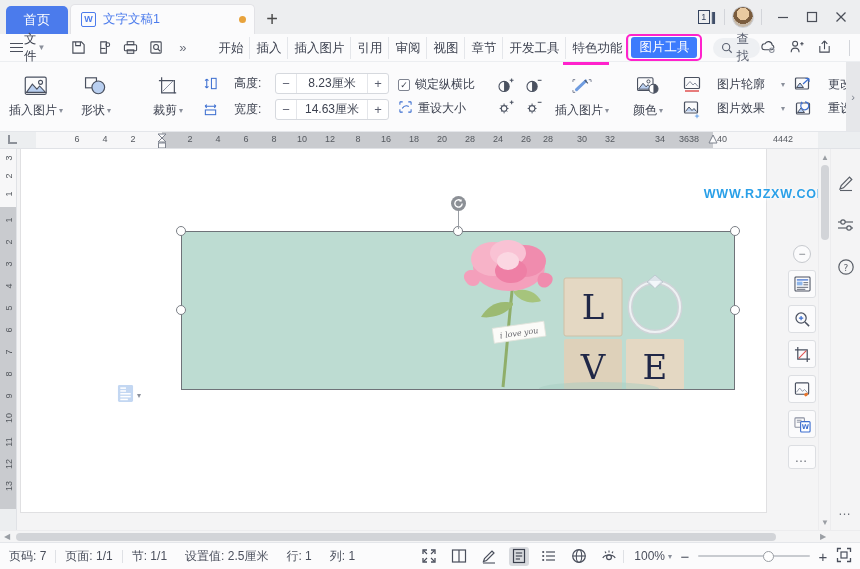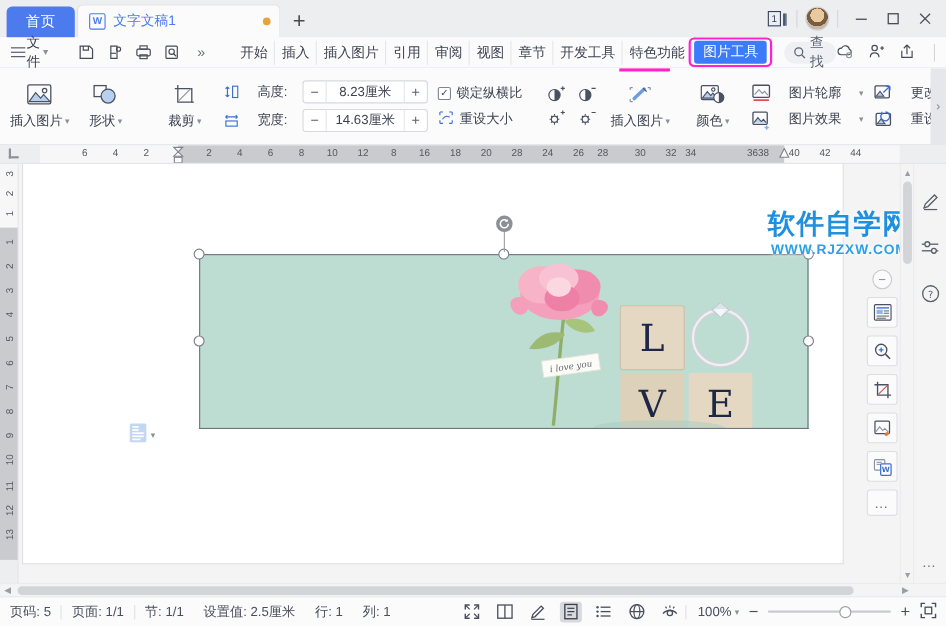--- a/index.html
+++ b/index.html
@@ -631,25 +631,25 @@
       <span class="hr-tick" style="left:322px">8</span>
       <span class="hr-tick" style="left:350px">16</span>
       <span class="hr-tick" style="left:378px">18</span>
       <span class="hr-tick" style="left:406px">20</span>
       <span class="hr-tick" style="left:434px">28</span>
       <span class="hr-tick" style="left:462px">24</span>
       <span class="hr-tick" style="left:490px">26</span>
       <span class="hr-tick" style="left:512px">28</span>
       <span class="hr-tick" style="left:546px">30</span>
       <span class="hr-tick" style="left:574px">32</span>
-      <span class="hr-tick" style="left:592px">34</span>
+      <span class="hr-tick" style="left:624px">34</span>
       <span class="hr-tick" style="left:648px">36</span>
       <span class="hr-tick" style="left:658px">38</span>
       <span class="hr-tick" style="left:686px">40</span>
-      <span class="hr-tick" style="left:714px">42</span>
+      <span class="hr-tick" style="left:752px">42</span>
       <span class="hr-tick" style="left:742px">44</span>
       <span class="hr-marker" style="left:121px">
         <svg width="10" height="15" viewBox="0 0 10 15">
             <path d="M1 1 L9 1 L5 5 L9 9 L1 9 L5 5Z" fill="#fbfbfc" stroke="#7d828d" stroke-width="1"></path>
             <rect x="1.5" y="10" width="7" height="5" fill="#fbfbfc" stroke="#7d828d" stroke-width="1"></rect>
           </svg>
       </span>
       <span class="hr-marker" style="left:672px">
         <svg width="10" height="10" viewBox="0 0 10 10">
             <path d="M5 1 L9 9 L1 9Z" fill="#fbfbfc" stroke="#7d828d" stroke-width="1"></path>
@@ -759,21 +759,20 @@
                 <rect x="3.5" y="9.5" width="11" height="1.6" fill="#fff"></rect>
                 <rect x="3.5" y="12.5" width="11" height="1.6" fill="#fff"></rect>
                 <rect x="3.5" y="15.5" width="8" height="1.6" fill="#fff"></rect>
               </svg>
           </span>
           <span class="caret">▾</span>
         </span>
       </div>
 
       <div class="watermark">
-        <div class="wm-cn">软件自学网</div>
         <div class="wm-en">WWW.RJZXW.COM</div>
       </div>
 
       <div class="floatbar">
         <div class="fb-collapse">−</div>
         <div class="fb-btn">
           <svg width="17" height="16" viewBox="0 0 18 17">
               <rect x="1" y="1" width="16" height="15" rx="1" fill="none" stroke="#4a5160" stroke-width="1.1"></rect>
               <rect x="3" y="3.5" width="12" height="1.3" fill="#3d6fd0"></rect>
               <rect x="3" y="6" width="6" height="4" fill="#8fb6ea"></rect>
@@ -853,21 +852,21 @@
   <div class="hscrollrow">
     <span class="hs-arrow">◀</span>
     <span class="hs-track">
       <span class="hs-thumb" style="left:2px;width:760px"></span>
     </span>
     <span class="hs-arrow">▶</span>
     <span style="width:30px"></span>
   </div>
 
   <div class="statusbar">
-    <span class="st-item">页码: 5</span>
+    <span class="st-item">页码: 7</span>
     <span class="st-sep"></span>
     <span class="st-item">页面: 1/1</span>
     <span class="st-sep"></span>
     <span class="st-item">节: 1/1</span>
     <span class="st-item">设置值: 2.5厘米</span>
     <span class="st-item">行: 1</span>
     <span class="st-item">列: 1</span>
 
     <div class="st-icons">
       <span class="sti">

